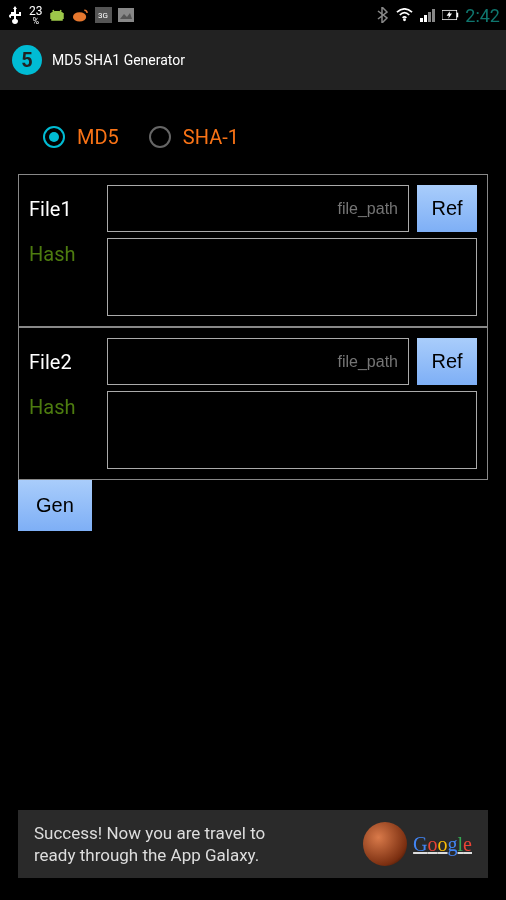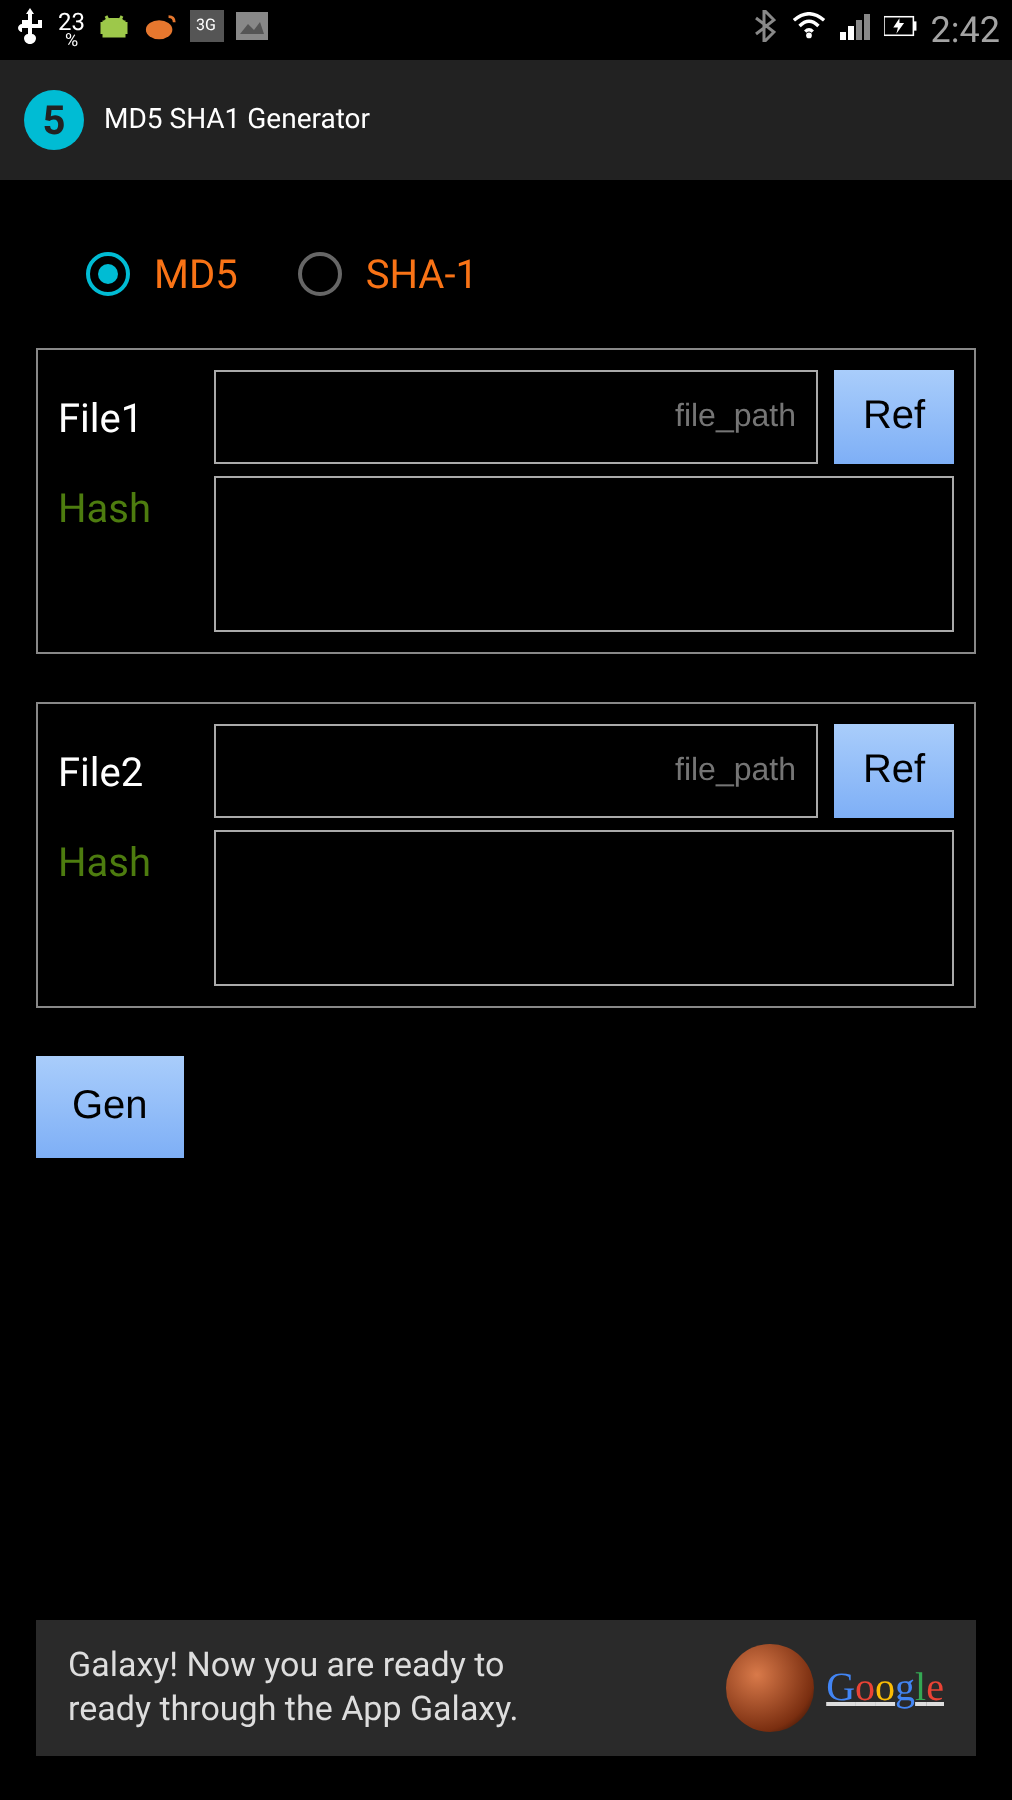--- a/index.html
+++ b/index.html
@@ -7,23 +7,23 @@
   width: 506px; height: 900px;
   background: #000; color: #fff;
   font-family: Roboto, "Helvetica Neue", Arial, sans-serif;
   overflow: hidden; position: relative;
 }
 .status-bar {
   height: 30px; background: #000; color: #fff;
   display: flex; align-items: center; justify-content: space-between;
   padding: 0 6px; font-size: 14px;
 }
-.status-left, .status-right { display: flex; gap: 6px; }
+.status-left, .status-right { display: flex; align-items: center; gap: 6px; }
 .status-icon { width: 17px; height: 16px; display: inline-flex; align-items: center; justify-content: center; }
-.clock { font-size: 18px; color: #a3a3a3; }
+.clock { font-size: 18px; color: #0f766e; }
 
 .app-bar {
   height: 60px; background: #222;
   display: flex; align-items: center; padding: 0 12px; gap: 10px;
 }
 .app-icon {
   width: 30px; height: 30px; border-radius: 50%; background: #00BCD4;
   display: flex; align-items: center; justify-content: center;
   color: #222; font-weight: bold; font-size: 20px;
 }
@@ -33,21 +33,21 @@
 .radio-row { display: flex; gap: 30px; margin: 15px 0 25px 25px; }
 .radio-item { display: flex; align-items: center; gap: 12px; font-size: 20px; color: #f97316; }
 .radio-outer {
   width: 22px; height: 22px; border-radius: 50%; border: 2px solid #666;
   display: flex; align-items: center; justify-content: center;
 }
 .radio-outer.checked { border-color: #00BCD4; }
 .radio-inner { width: 10px; height: 10px; border-radius: 50%; background: #00BCD4; }
 
 .panel {
-  border: 1px solid #888; padding: 10px; margin-bottom: 24px;
+  border: 1px solid #888; padding: 10px; 
 }
 .row { display: flex; align-items: stretch; gap: 8px; margin-bottom: 6px; }
 .row .lbl { width: 70px; font-size: 20px; color: #fff; display: flex; align-items: center; }
 .row .field {
   flex: 1; border: 1.5px solid #aaa; background: #000; color: #888;
   font-size: 16px; padding: 10px; text-align: right;
 }
 .hash-row { display: flex; align-items: flex-start; gap: 8px; }
 .hash-row .lbl { width: 70px; font-size: 20px; color: #4d7c0f; padding-top: 4px; }
 .hash-box {
@@ -184,21 +184,21 @@
     </div>
   </div>
 
   <div class="actions">
     <button class="btn">Gen</button>
   </div>
 </div>
 
 <div class="ad-banner">
   <div class="ad-text">
-    <div>Galaxy! Now you are ready to</div>
+    <div>Success! Now you are travel to</div>
     <div>ready through the App Galaxy.</div>
   </div>
   <div class="ad-brand">
     <div class="planet"></div>
     <span class="google-txt">
       <span class="g-blue">G</span><span class="g-red">o</span><span class="g-yellow">o</span><span class="g-blue">g</span><span class="g-green">l</span><span class="g-red">e</span>
     </span>
   </div>
 </div>
 

